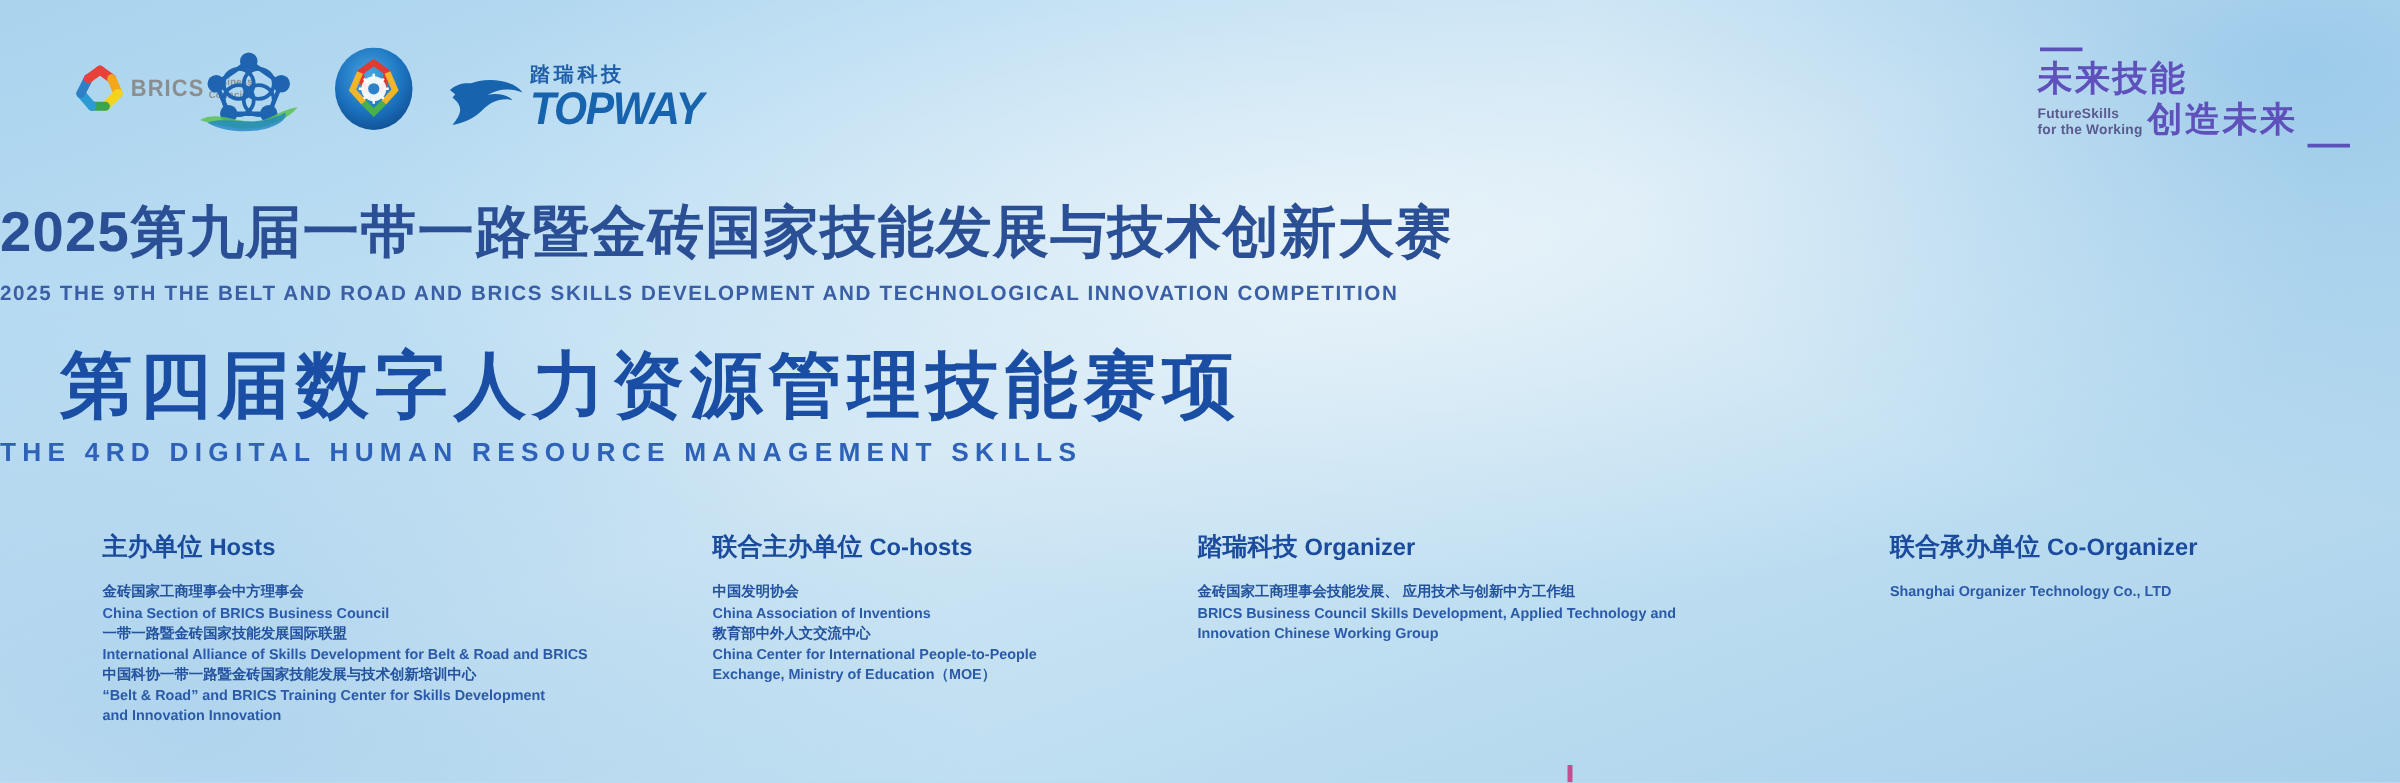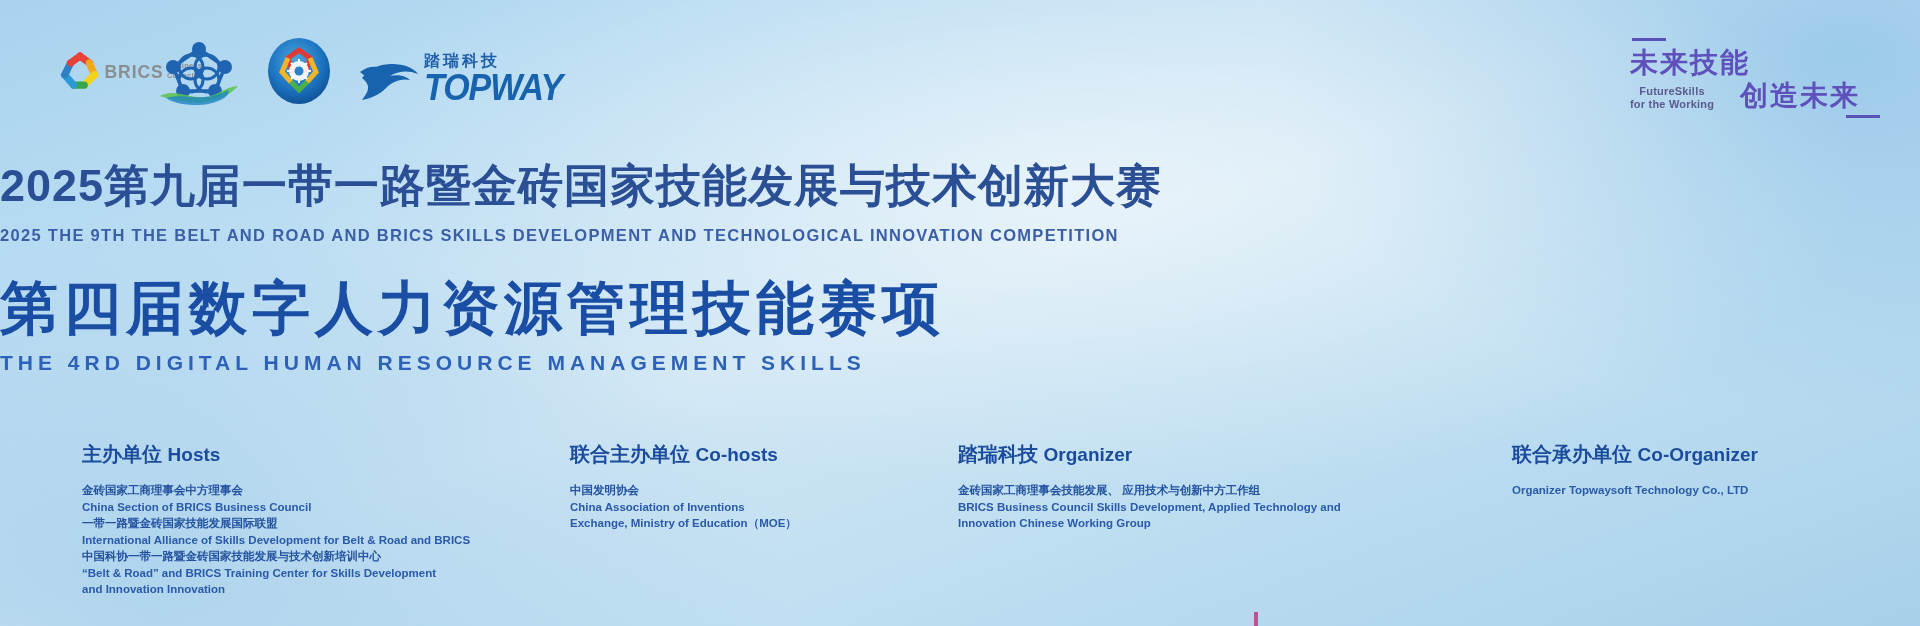--- a/index.html
+++ b/index.html
@@ -37,38 +37,38 @@
   .tw-txt{display:flex;flex-direction:column;align-items:flex-start;line-height:1;padding-bottom:2px;}
   .tw-cn{font-size:16px;font-weight:bold;color:#1f5fa9;letter-spacing:3px;line-height:18px;}
   .tw-en{font-size:34px;font-weight:bold;color:#1763ad;font-style:italic;letter-spacing:-1px;
          line-height:34px;font-family:"Liberation Sans",sans-serif;transform:scaleY(1.08);}
 
   
   #future{position:absolute;right:40px;top:38px;width:250px;text-align:left;}
   #future .rule{width:34px;height:3px;background:#5b52b8;margin:0 0 6px 2px;}
   #future .rule.bottom{margin:4px 0 0 auto;width:34px;}
   #future .fs-cn1{font-size:28px;font-weight:bold;color:#5f51bb;letter-spacing:2px;line-height:32px;}
-  #future .fs-row{display:flex;align-items:flex-end;gap:26px;margin-top:2px;text-align:center;}
+  #future .fs-row{display:flex;align-items:flex-end;gap:4px;margin-top:2px;}
   #future .fs-en{font-size:11px;color:#5a5a8f;line-height:13px;font-weight:bold;letter-spacing:.2px;}
   #future .fs-cn2{font-size:28px;font-weight:bold;color:#5f51bb;letter-spacing:2px;line-height:30px;}
 
   
   #headline{position:absolute;left:0;right:0;top:160px;}
   .h-cn1{font-size:45px;font-weight:bold;color:#2a4f95;letter-spacing:1px;line-height:52px;
          font-family:"Liberation Sans",sans-serif;}
   .h-en1{font-size:16.5px;font-weight:bold;color:#3a5fa6;letter-spacing:1.3px;line-height:22px;margin-top:12px;
          font-family:"Liberation Sans",sans-serif;}
   .h-cn2{font-size:58px;font-weight:bold;color:#1a4ea5;letter-spacing:5px;line-height:74px;margin-top:26px;
-         font-family:Liberation Serif, serif;}
+         font-family:Liberation Sans, sans-serif;padding-left:48px;}
   .h-en2{font-size:21px;font-weight:bold;color:#2d62b8;letter-spacing:5px;line-height:34px;margin-top:0px;
          font-family:"Liberation Sans",sans-serif;}
 
   
   #orgs{position:absolute;left:0;top:425px;width:1920px;height:190px;}
-  .org{position:absolute;top:16px;}
+  .org{position:absolute;top:0;}
   .org-head{font-size:20px;font-weight:bold;color:#1a4b9c;line-height:26px;white-space:nowrap;margin-bottom:14px;}
   .org-head .en{font-size:19px;}
   .org-line{font-size:11.5px;font-weight:bold;color:#2a5aa8;line-height:16.5px;white-space:nowrap;}
   .org-line.cn{color:#23529f;}
 
   
   #marker{position:absolute;left:1254px;bottom:0px;width:4px;height:14px;background:#c0508f;}
 </style>
 </head>
 <body>
@@ -194,38 +194,40 @@
       <div class="org-line">and Innovation Innovation</div>
     </div>
 
     <div class="org" style="left:570px;width:330px;">
       <div class="org-head">
         <span>联合主办单位</span>
         <span class="en">Co-hosts</span>
       </div>
       <div class="org-line cn">中国发明协会</div>
       <div class="org-line">China Association of Inventions</div>
+      <div class="org-line cn">教育部中外人文交流中心</div>
+      <div class="org-line">China Center for International People-to-People</div>
       <div class="org-line">Exchange, Ministry of Education（MOE）</div>
     </div>
 
     <div class="org" style="left:958px;width:430px;">
       <div class="org-head">
         <span>踏瑞科技</span>
         <span class="en">Organizer</span>
       </div>
       <div class="org-line cn">金砖国家工商理事会技能发展、 应用技术与创新中方工作组</div>
       <div class="org-line">BRICS Business Council Skills Development, Applied Technology and</div>
       <div class="org-line">Innovation Chinese Working Group</div>
     </div>
 
     <div class="org" style="left:1512px;width:400px;">
       <div class="org-head">
         <span>联合承办单位</span>
         <span class="en">Co-Organizer</span>
       </div>
-      <div class="org-line">Organizer Topwaysoft Technology Co., LTD</div>
+      <div class="org-line">Shanghai Organizer Technology Co., LTD</div>
     </div>
 
   </div>
 
   <div id="marker"></div>
 
 </div>
 
 </body></html>

